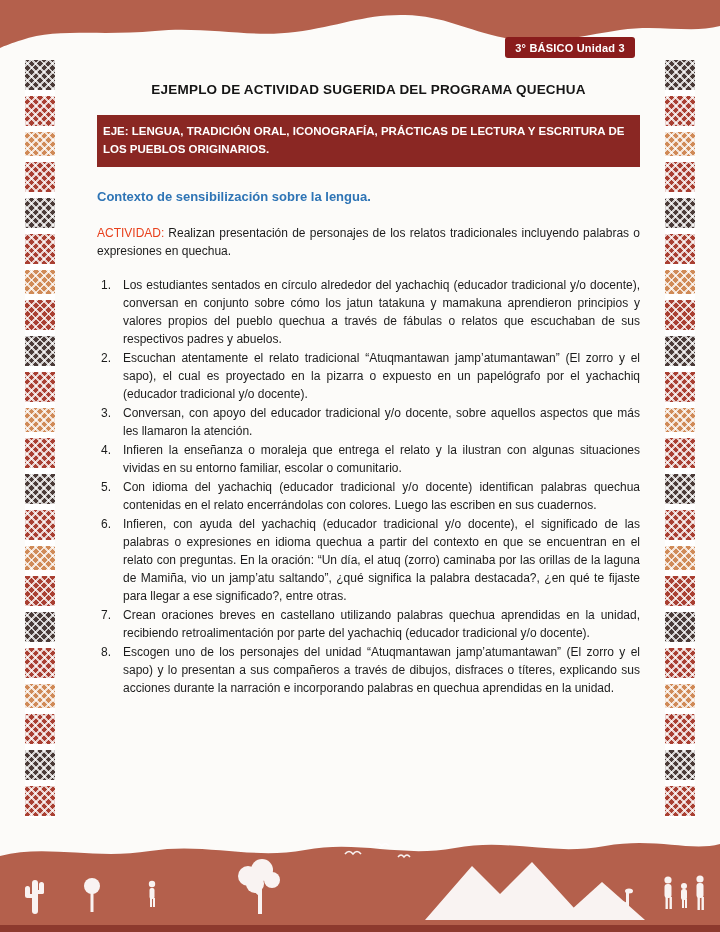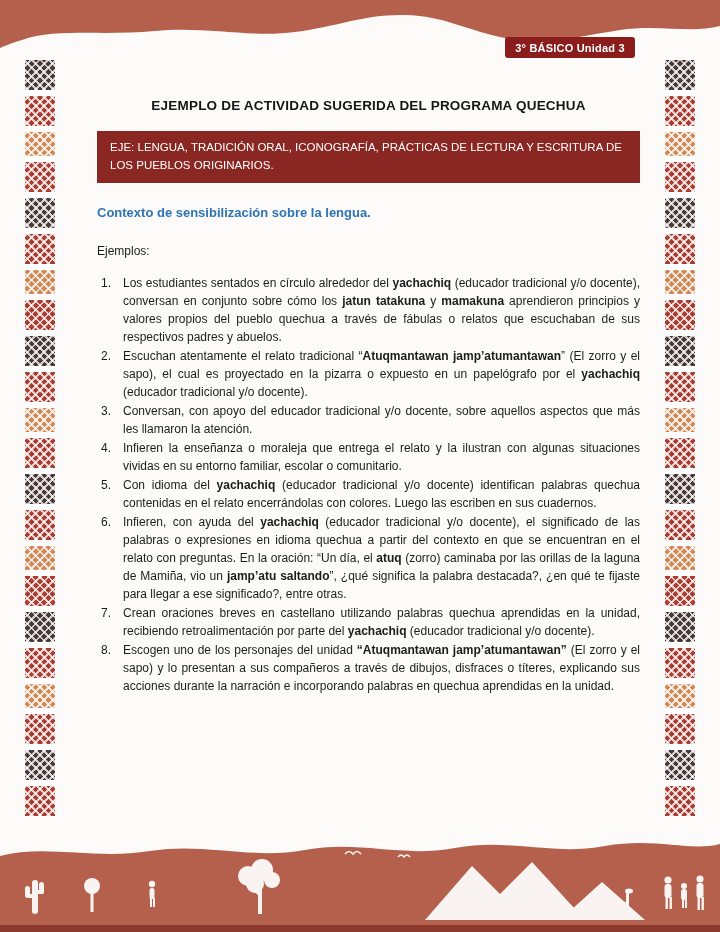--- a/index.html
+++ b/index.html
@@ -25,33 +25,33 @@
       repeating-linear-gradient(45deg, rgba(255,255,255,.75) 0 2px, rgba(255,255,255,0) 2px 6px),
       repeating-linear-gradient(-45deg, rgba(255,255,255,.75) 0 2px, rgba(255,255,255,0) 2px 6px),
       repeating-linear-gradient(180deg,
         #4a3b38 0 30px, #ffffff 30px 36px,
         #a93f32 36px 66px, #ffffff 66px 72px,
         #d08a57 72px 96px, #ffffff 96px 102px,
         #a93f32 102px 132px, #ffffff 132px 138px);}
   .textile.left{left:25px;}
   .textile.right{right:25px;}
 
-  .content{position:absolute;left:97px;top:88px;width:543px;color:var(--ink);}
+  .content{position:absolute;left:97px;top:72px;width:543px;color:var(--ink);}
   .title{font-size:13.5px;font-weight:bold;text-align:center;margin:10px 0 0;color:#151515;letter-spacing:.2px;}
-  .banner{margin-top:18px;background:var(--banner-red);color:#fff;font-weight:normal;
-    font-size:11.5px;line-height:1.55;padding:8px 13px;}
+  .banner{margin-top:18px;background:var(--banner-red);color:#fff;font-weight:bold;
+    font-size:11.5px;line-height:1.55;padding:8px 6px;}
   .context{margin-top:22px;color:var(--accent-blue);font-weight:bold;font-size:13px;}
   .activity{margin-top:20px;font-size:12px;line-height:1.5;text-align:justify;}
   .activity-label{color:var(--activity-red);margin-right:4px;}
   .examples{margin-top:24px;font-size:12px;}
   .list{margin-top:16px;font-size:12px;line-height:1.5;}
   .list-item{display:flex;margin-bottom:1px;}
   .num{flex:none;width:26px;text-align:right;padding-right:12px;}
   .item-body{flex:1;text-align:justify;}
-  .b{font-weight:bold;}
+  .b{font-weight:normal;}
 
   .footer-svg{position:absolute;left:0;bottom:0;width:720px;height:108px;display:block;}
 </style>
 </head>
 <body>
 
 <div class="page">
 
   <svg class="top-svg" viewBox="0 0 720 62" preserveAspectRatio="none" aria-hidden="true">
     <path d="M0,0 H720 V26 C690,34 660,24 620,30 C575,37 545,46 505,38
@@ -66,22 +66,24 @@
   <div class="textile left"></div>
   <div class="textile right"></div>
 
   <div class="content">
     <div class="title">EJEMPLO DE ACTIVIDAD SUGERIDA DEL PROGRAMA QUECHUA</div>
 
     <div class="banner">EJE: LENGUA, TRADICIÓN ORAL, ICONOGRAFÍA, PRÁCTICAS DE LECTURA Y ESCRITURA DE LOS PUEBLOS ORIGINARIOS.</div>
 
     <div class="context">Contexto de sensibilización sobre la lengua.</div>
 
+    <div class="activity">
+      <span class="activity-label">ACTIVIDAD:</span><span>Realizan presentación de personajes de los relatos tradicionales incluyendo palabras o expresiones en quechua.</span>
+    </div>
 
-    <div class="examples">Ejemplos:</div>
 
     <div class="list">
         <div class="list-item">
           <span class="num">1.</span>
           <span class="item-body"><span>Los estudiantes sentados en círculo alrededor del </span><span class="b">yachachiq</span><span> (educador tradicional y/o docente), conversan en conjunto sobre cómo los </span><span class="b">jatun tatakuna</span><span> y </span><span class="b">mamakuna</span><span> aprendieron principios y valores propios del pueblo quechua a través de fábulas o relatos que escuchaban de sus respectivos padres y abuelos.</span></span>
         </div>
         <div class="list-item">
           <span class="num">2.</span>
           <span class="item-body"><span>Escuchan atentamente el relato tradicional “</span><span class="b">Atuqmantawan jamp’atumantawan</span><span>” (El zorro y el sapo), el cual es proyectado en la pizarra o expuesto en un papelógrafo por el </span><span class="b">yachachiq</span><span> (educador tradicional y/o docente).</span></span>
         </div>

